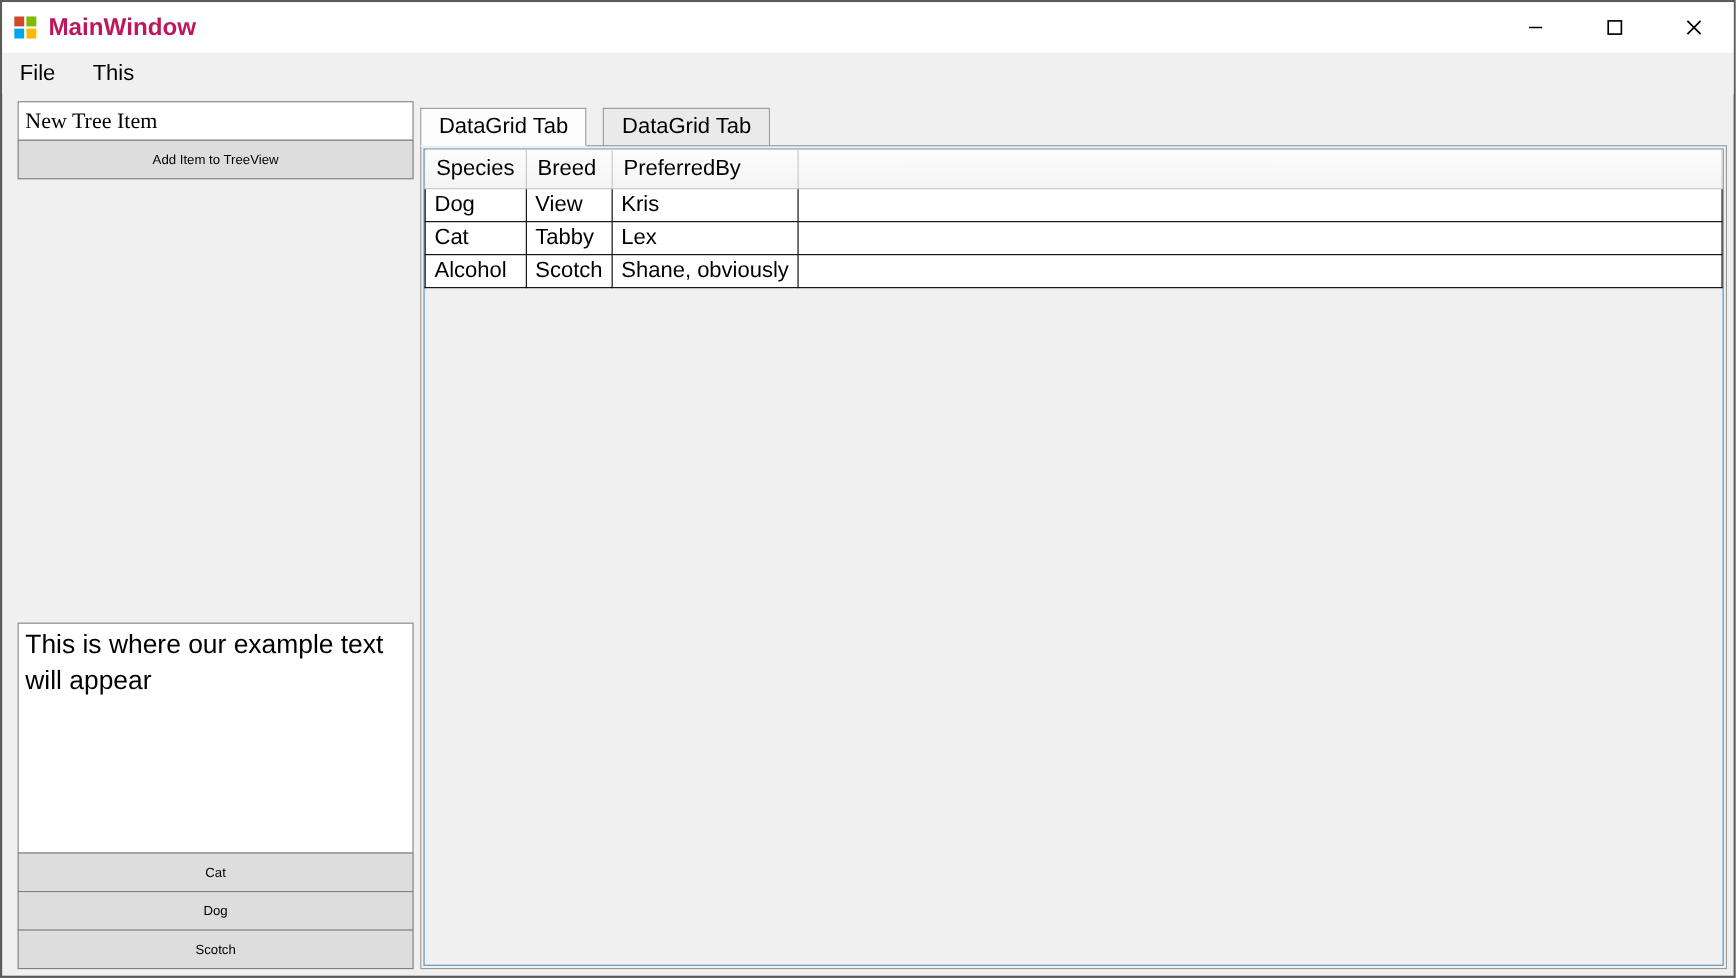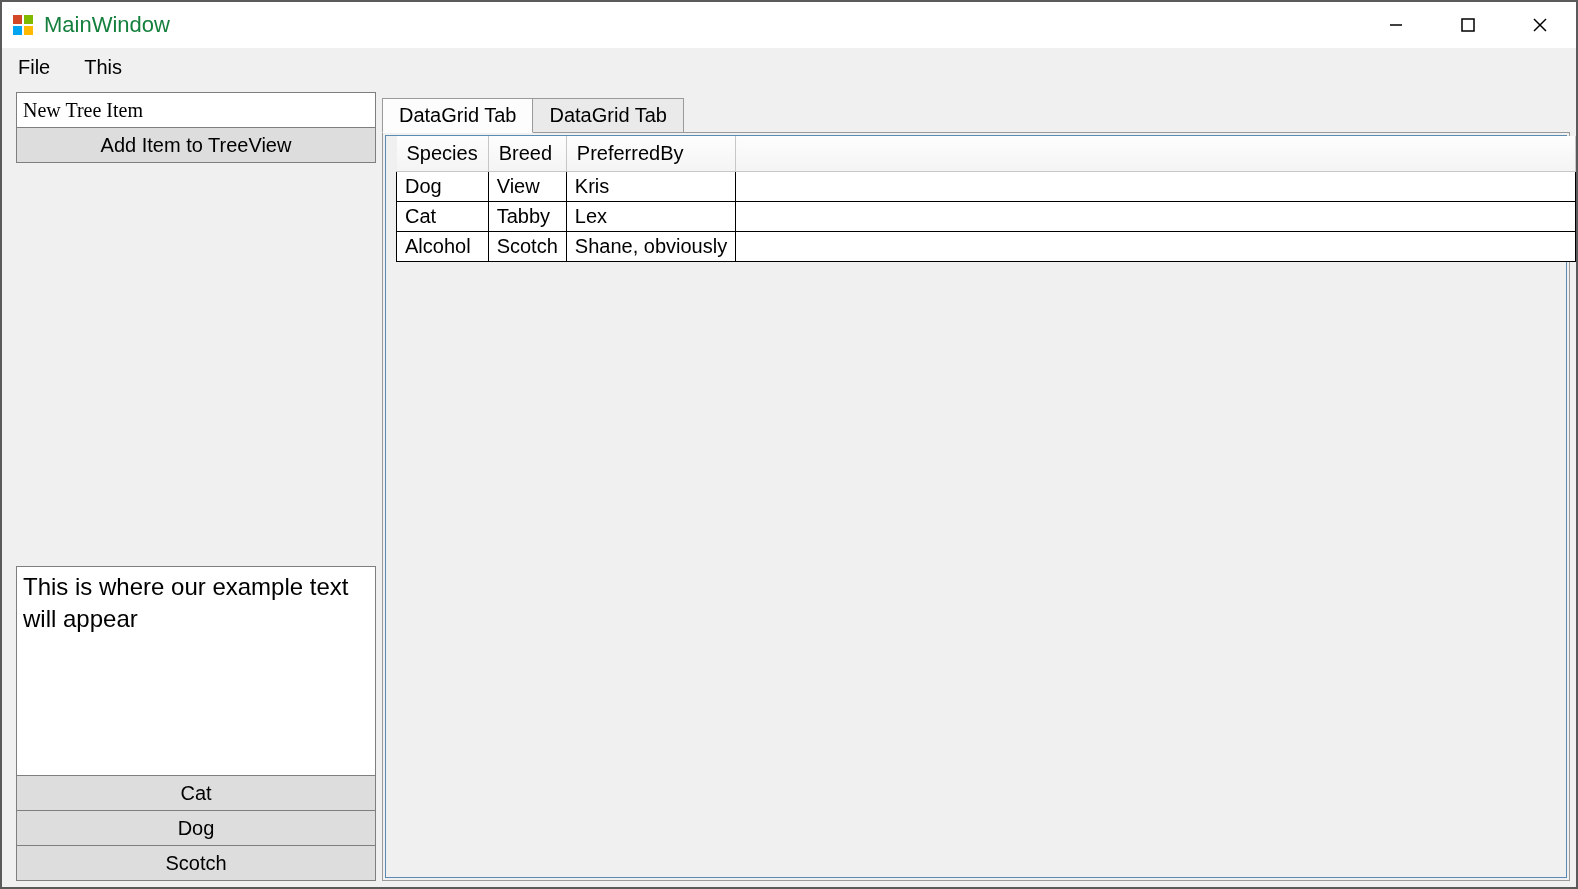--- a/index.html
+++ b/index.html
@@ -28,22 +28,23 @@
     user-select: none;
   }
   .titlebar .app-icon {
     width: 22px;
     height: 22px;
     margin-right: 10px;
     display: inline-block;
   }
   .titlebar .title-text {
     font-size: 22px;
-    color: #15803d;
+    color: #be185d;
     flex: 0 0 auto;
+    font-weight: bold;
   }
   .title-spacer { flex: 1; }
   .win-controls {
     display: flex;
     height: 100%;
   }
   .win-btn {
     width: 72px;
     height: 100%;
     display: flex;
@@ -88,21 +89,21 @@
     border: 1px solid #7f7f7f;
     padding: 2px 6px;
     font-size: 20px;
     font-family: Liberation Serif, serif;
     outline: none;
   }
   .wpf-button {
     height: 36px;
     background: #dddddd;
     border: 1px solid #7f7f7f;
-    font-size: 20px;
+    font-size: 12px;
     font-family: inherit;
     text-align: center;
     padding: 0;
     cursor: default;
     margin-top: -1px;
   }
   .wpf-button + .wpf-button,
   .textblock + .wpf-button {
     margin-top: -1px;
   }
@@ -119,20 +120,21 @@
   .right-pane {
     flex: 1;
     display: flex;
     flex-direction: column;
     padding: 6px 6px 6px 2px;
   }
   .tabs-header {
     display: flex;
     align-items: flex-end;
     height: 40px;
+    gap: 16px;
   }
   .tab {
     padding: 5px 16px 5px 16px;
     font-size: 20px;
     border: 1px solid #9a9a9a;
     background: #eaeaea;
     cursor: default;
     position: relative;
     top: 1px;
   }
@@ -153,21 +155,20 @@
   .datagrid-wrapper {
     border: 1px solid #5b8ab3;
     height: 100%;
     background: #f0f0f0;
   }
   .datagrid {
     border-collapse: collapse;
     width: 100%;
     table-layout: auto;
     background: transparent;
-    margin-left: 10px;
   }
   .datagrid th {
     background: linear-gradient(#fdfdfd, #f4f4f4);
     border-right: 1px solid #c7c7c7;
     border-bottom: 1px solid #c7c7c7;
     text-align: left;
     padding: 6px 10px;
     font-weight: normal;
     font-size: 20px;
     white-space: nowrap;

